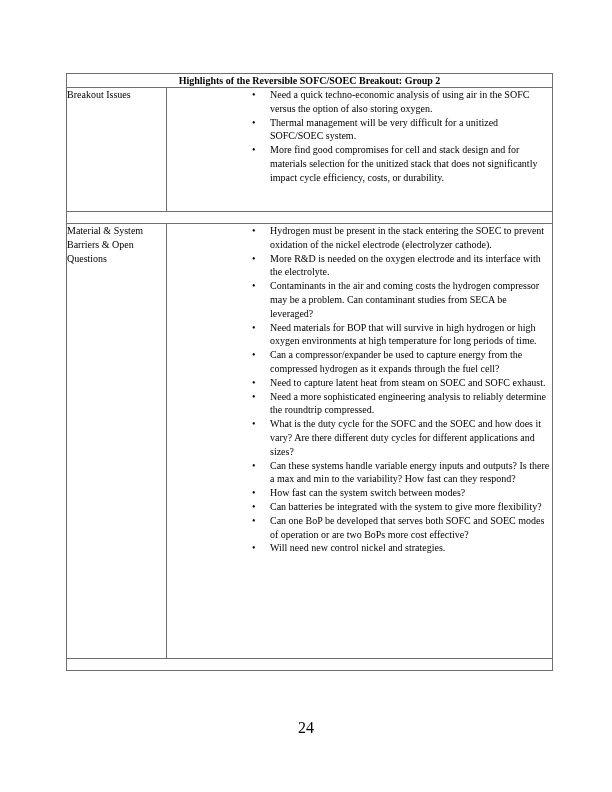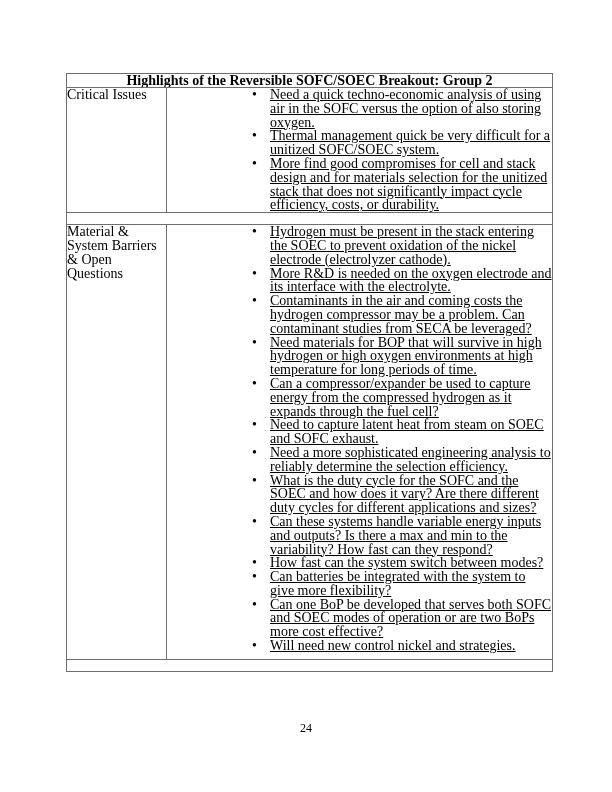--- a/index.html
+++ b/index.html
@@ -21,21 +21,21 @@
     background: #ffffff;
     overflow: hidden;
   }
   .doc-table {
     position: absolute;
     left: 66px;
     top: 73px;
     width: 486px;
     border-collapse: collapse;
     table-layout: fixed;
-    font-size: 14px;
+    font-size: 10px;
     line-height: 13.8px;
   }
   .doc-table td {
     border: 1px solid #6e6e6e;
     padding: 0;
     vertical-align: top;
   }
   .col-label   { width: 100px; }
   .col-content { width: 386px; }
   .title-cell {
@@ -46,21 +46,20 @@
     padding: 0 2px;
     white-space: nowrap;
     overflow: hidden;
   }
   .label-cell {
     vertical-align: middle;
     padding: 0 6px;
   }
   .content-cell {
     padding: 3px 8px 2px 0;
-    text-decoration: underline;
   }
   .row-critical { height: 124px; }
   .row-material { height: 435px; }
   .spacer-cell  { height: 11px; }
   .bullet-list {
     margin: 0 0 0 85px;
     padding: 0;
     list-style: none;
   }
   .bullet-item {
@@ -72,62 +71,62 @@
     position: absolute;
     left: 0;
     top: 0;
   }
   .page-number {
     position: absolute;
     top: 721px;
     left: 0;
     width: 612px;
     text-align: center;
-    font-size: 12px;
+    font-size: 16px;
     line-height: 14px;
   }
 </style>
 </head>
 <body>
 
 <div class="page">
 
   <table class="doc-table">
     <colgroup>
       <col class="col-label">
       <col class="col-content">
     </colgroup>
     <tbody>
       <tr>
         <td colspan="2" class="title-cell">Highlights of the Reversible SOFC/SOEC Breakout: Group 2</td>
       </tr>
       <tr class="row-critical">
-        <td class="label-cell">Critical Issues</td>
+        <td class="label-cell">Breakout Issues</td>
         <td class="content-cell">
           <ul class="bullet-list">
               <li class="bullet-item">Need a quick techno-economic analysis of using air in the SOFC versus the option of also storing oxygen.</li>
-              <li class="bullet-item">Thermal management quick be very difficult for a unitized SOFC/SOEC system.</li>
+              <li class="bullet-item">Thermal management will be very difficult for a unitized SOFC/SOEC system.</li>
               <li class="bullet-item">More find good compromises for cell and stack design and for materials selection for the unitized stack that does not significantly impact cycle efficiency, costs, or durability.</li>
             </ul>
         </td>
       </tr>
       <tr>
         <td colspan="2" class="spacer-cell"></td>
       </tr>
       <tr class="row-material">
         <td class="label-cell">Material &amp; System Barriers &amp; Open Questions</td>
         <td class="content-cell">
           <ul class="bullet-list">
               <li class="bullet-item">Hydrogen must be present in the stack entering the SOEC to prevent oxidation of the nickel electrode (electrolyzer cathode).</li>
               <li class="bullet-item">More R&amp;D is needed on the oxygen electrode and its interface with the electrolyte.</li>
               <li class="bullet-item">Contaminants in the air and coming costs the hydrogen compressor may be a problem. Can contaminant studies from SECA be leveraged?</li>
               <li class="bullet-item">Need materials for BOP that will survive in high hydrogen or high oxygen environments at high temperature for long periods of time.</li>
               <li class="bullet-item">Can a compressor/expander be used to capture energy from the compressed hydrogen as it expands through the fuel cell?</li>
               <li class="bullet-item">Need to capture latent heat from steam on SOEC and SOFC exhaust.</li>
-              <li class="bullet-item">Need a more sophisticated engineering analysis to reliably determine the selection efficiency.</li>
+              <li class="bullet-item">Need a more sophisticated engineering analysis to reliably determine the roundtrip compressed.</li>
               <li class="bullet-item">What is the duty cycle for the SOFC and the SOEC and how does it vary? Are there different duty cycles for different applications and sizes?</li>
               <li class="bullet-item">Can these systems handle variable energy inputs and outputs? Is there a max and min to the variability? How fast can they respond?</li>
               <li class="bullet-item">How fast can the system switch between modes?</li>
               <li class="bullet-item">Can batteries be integrated with the system to give more flexibility?</li>
               <li class="bullet-item">Can one BoP be developed that serves both SOFC and SOEC modes of operation or are two BoPs more cost effective?</li>
               <li class="bullet-item">Will need new control nickel and strategies.</li>
             </ul>
         </td>
       </tr>
       <tr>

